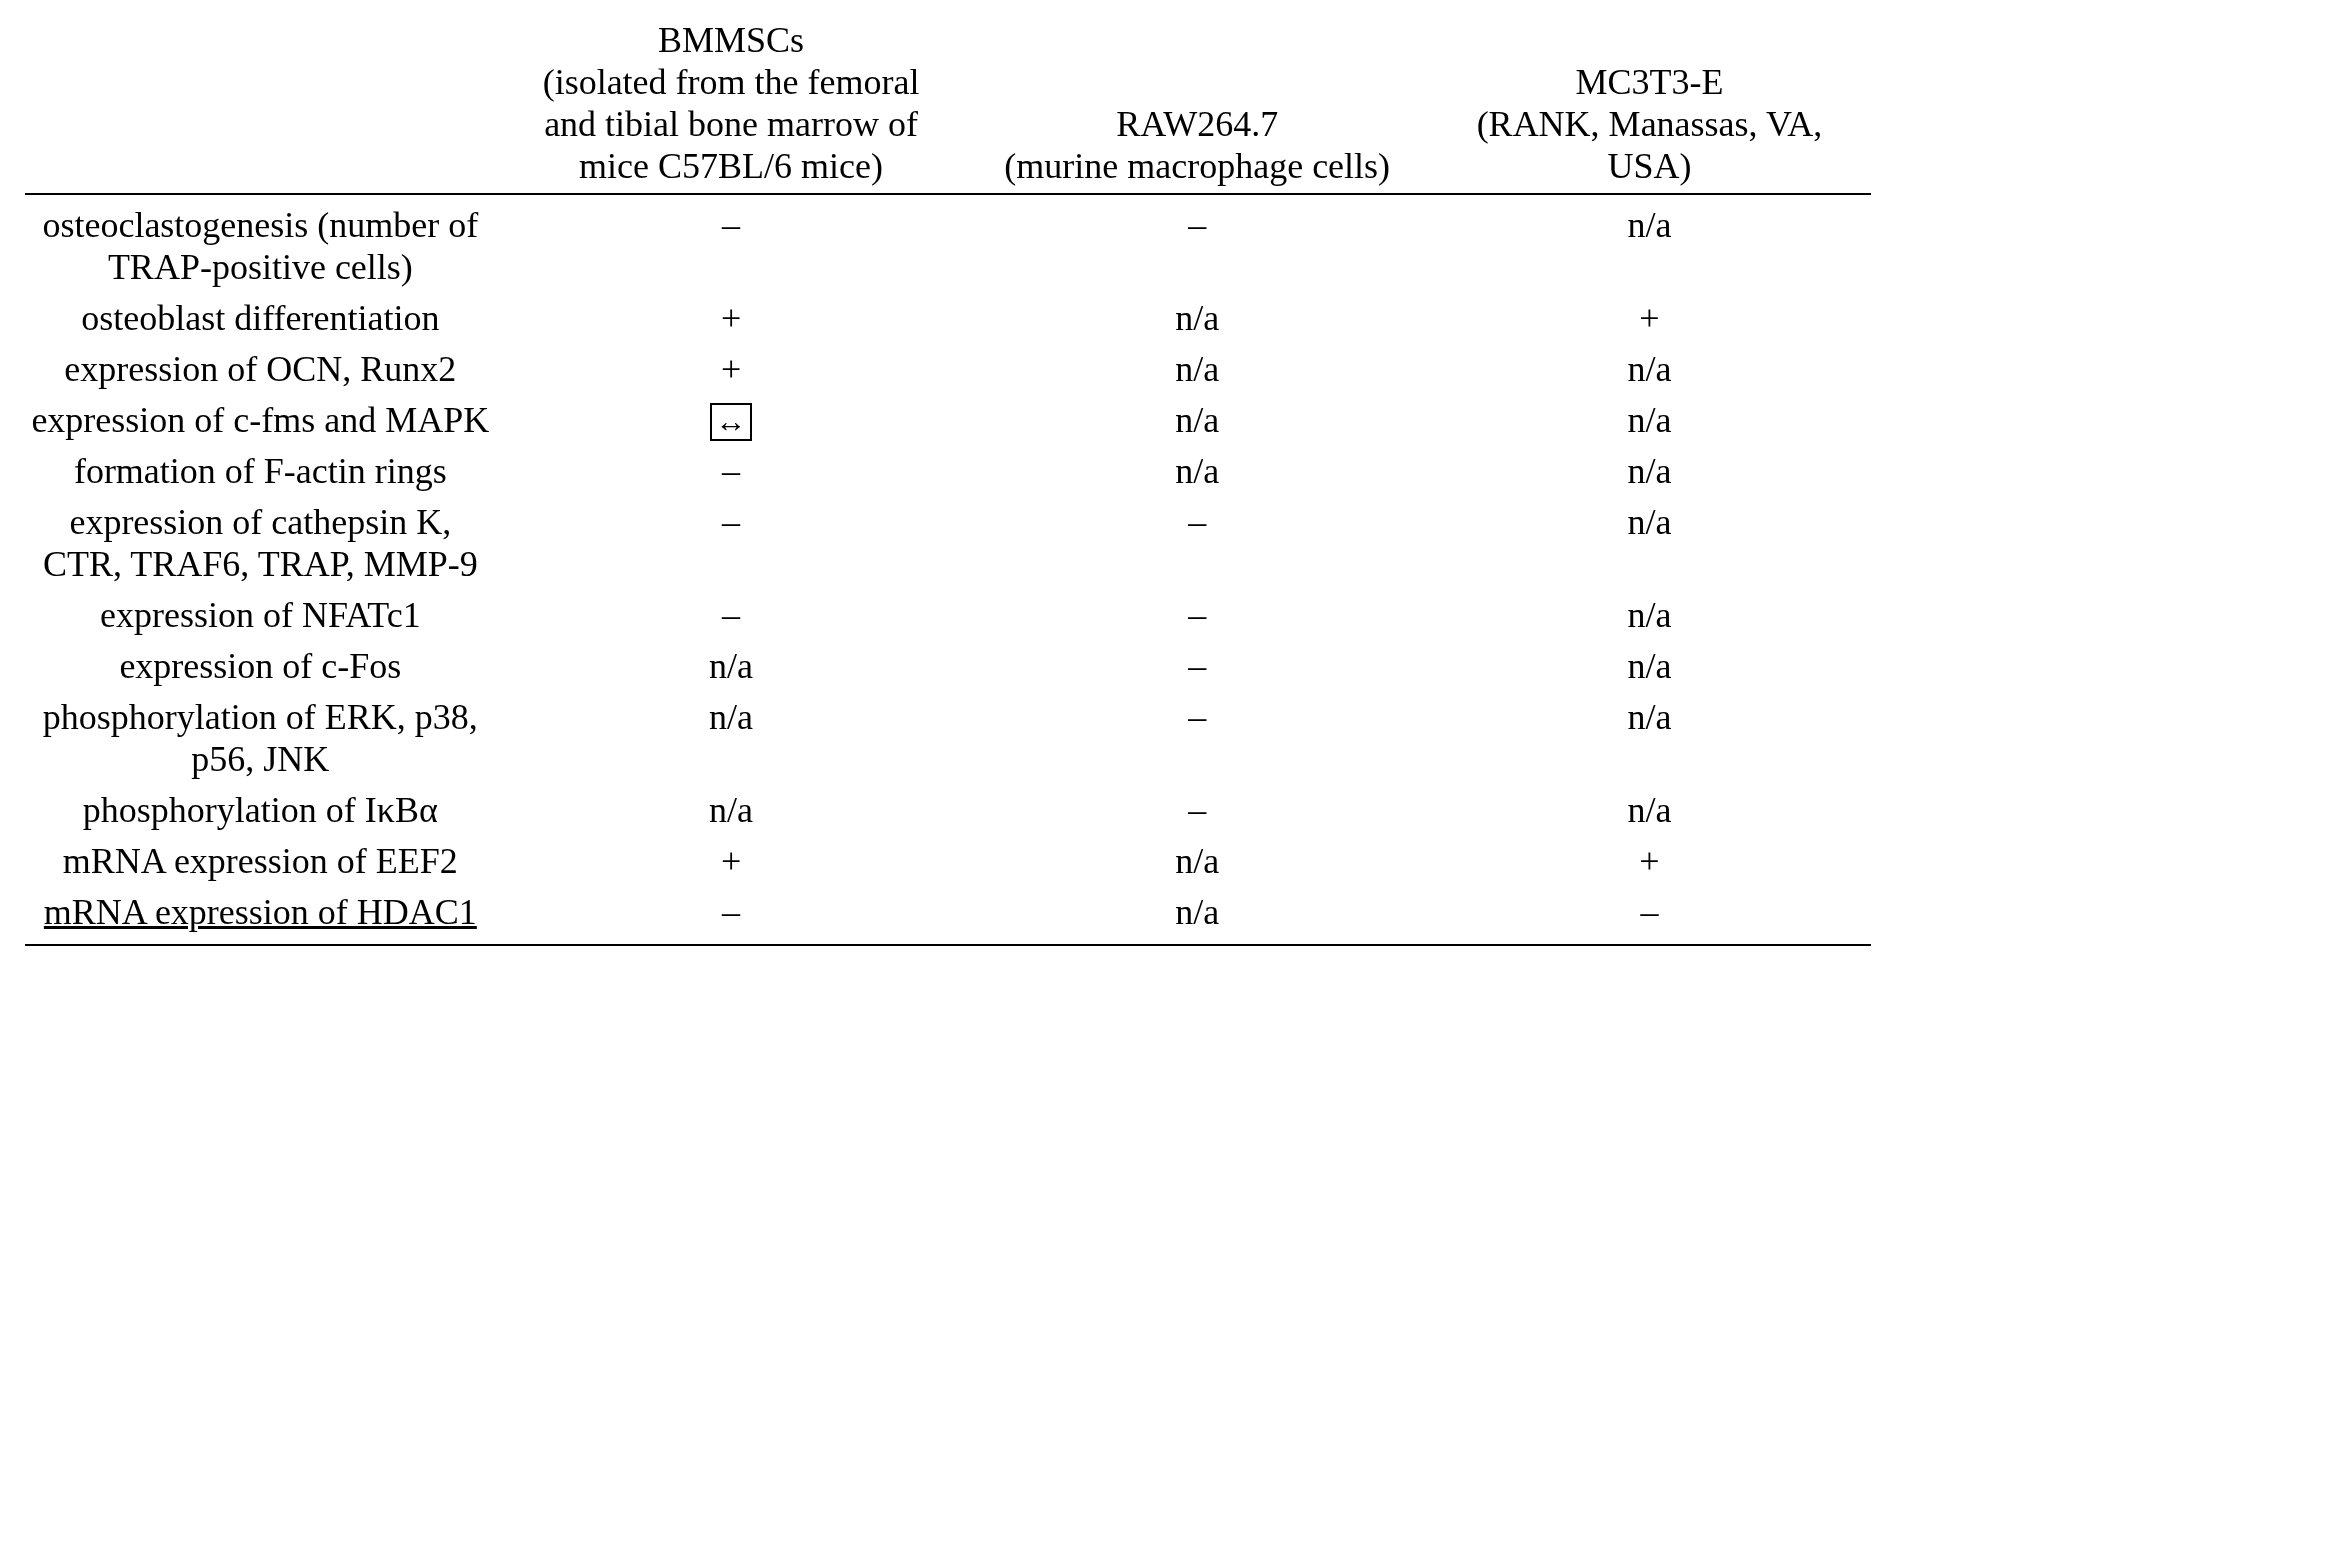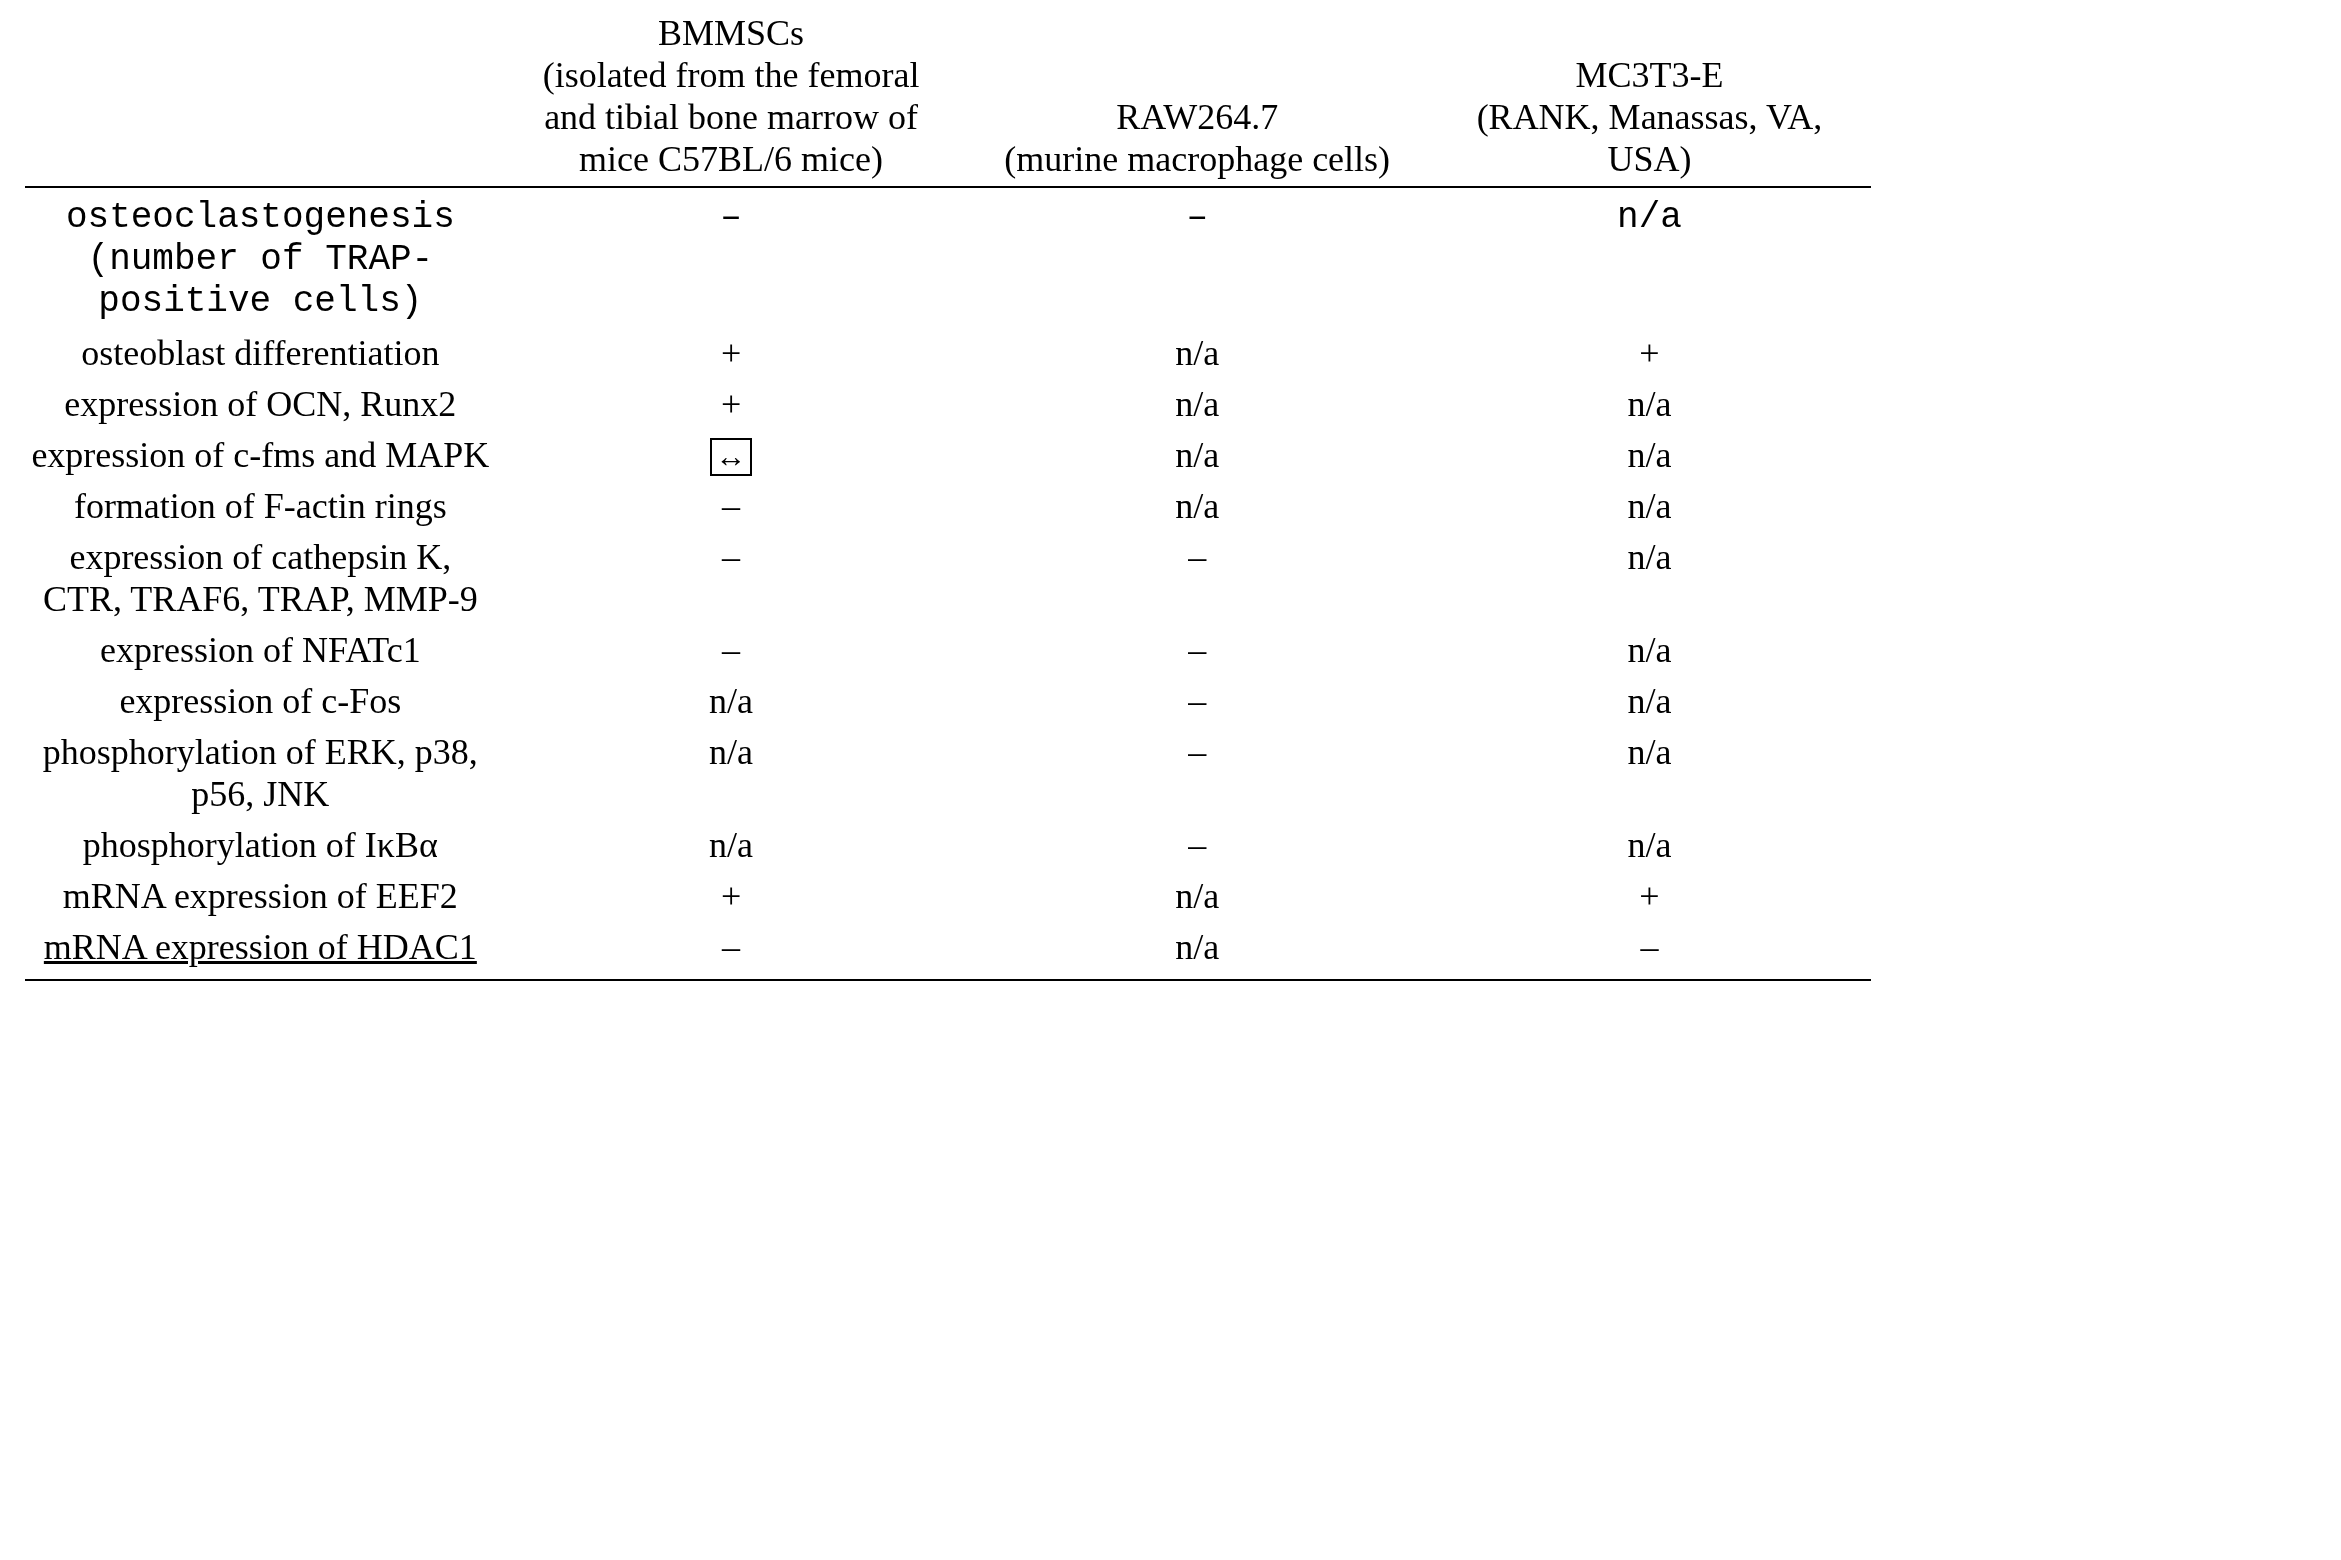--- a/index.html
+++ b/index.html
@@ -11,21 +11,21 @@
     width: 2342px;
     height: 1560px;
     font-family: "Liberation Serif", serif;
     color: #000000;
     overflow: hidden;
   }
   .page {
     box-sizing: border-box;
     width: 1896px;
     height: 1560px;
-    padding: 9px 25px;
+    padding: 16px 25px;
     display: flex;
     flex-direction: column;
     justify-content: flex-start;
   }
   table.data-table {
     border-collapse: collapse;
     width: 100%;
     table-layout: fixed;
     font-size: 36px;
     line-height: 1.17;
@@ -47,21 +47,20 @@
   thead th.first-col {
     border-bottom: 2.5px solid #000000;
   }
   tbody td {
     text-align: center;
     vertical-align: top;
     padding: 5px 6.3px 3.8px 6.3px;
   }
   tbody tr:first-child td {
     padding-top: 8.8px;
-    font-family: Liberation Mono, monospace;
   }
   tbody tr:last-child td {
     padding-bottom: 11.3px;
     text-decoration: underline;
   }
   .bottom-rule {
     border-top: 2.5px solid #000000;
     width: 100%;
     height: 0;
   }

